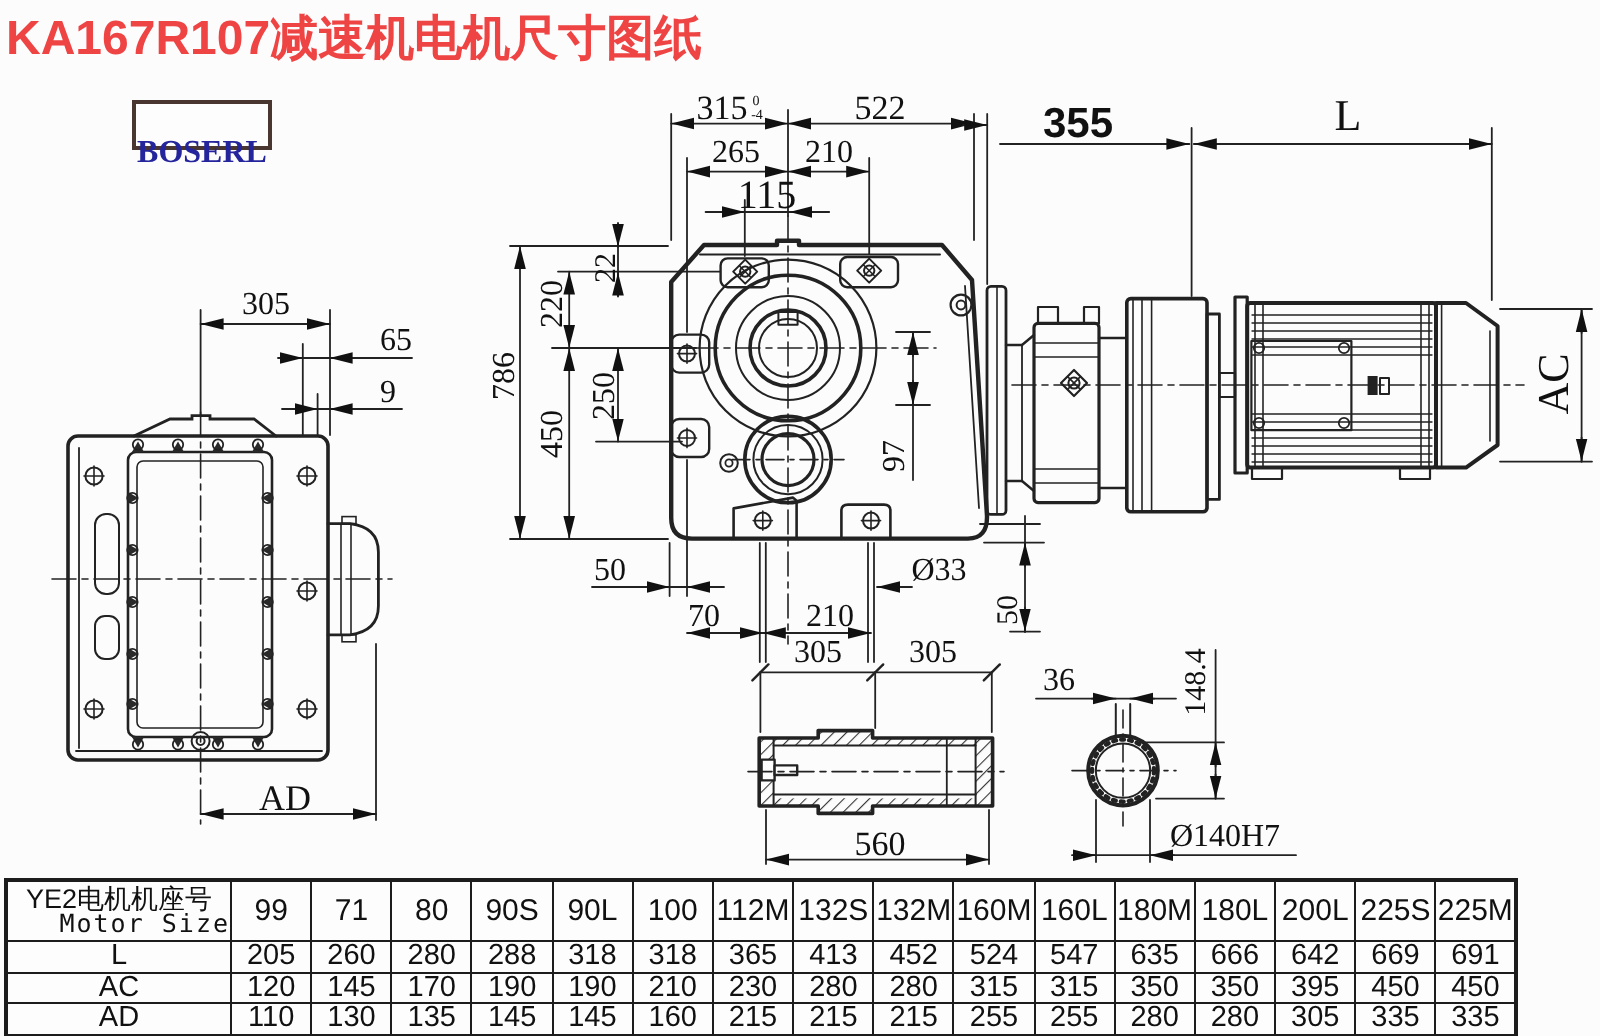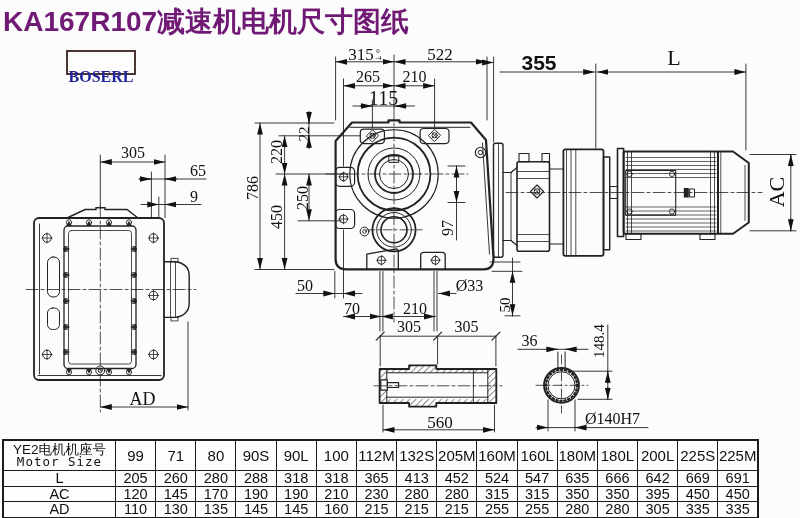--- a/index.html
+++ b/index.html
@@ -1,37 +1,37 @@
 <!DOCTYPE html>
 <html><head>
 <meta charset="utf-8">
 <style>
   html,body{margin:0;padding:0;}
   #stage{position:relative;width:800px;height:518px;background:#fcfcfc;overflow:hidden;
          font-family:"Liberation Serif",serif;color:#151515;}
   #page-title{position:absolute;left:3px;top:3px;font-family:"Liberation Sans",sans-serif;
-         font-weight:bold;font-size:28px;letter-spacing:0px;color:#701a75;white-space:nowrap;}
+         font-weight:bold;font-size:24px;letter-spacing:0px;color:#ef4444;white-space:nowrap;}
   #brand-box{position:absolute;left:66px;top:50px;width:66px;height:21px;border:2px solid #4a3630;
          background:#fdfdfd;display:flex;align-items:center;justify-content:center;}
   #brand-text{font-family:"Liberation Serif",serif;font-size:16px;font-weight:bold;color:#24249c;letter-spacing:0px;margin-top:28px;}
   #drawing-svg{position:absolute;left:0;top:0;}
   .dim{position:absolute;transform:translate(-50%,-50%);font-family:"Liberation Serif",serif;
        color:#111;white-space:nowrap;line-height:1;}
   .dim.rot{transform:translate(-50%,-50%) rotate(-90deg);}
   .dim.sans{font-family:"Liberation Sans",sans-serif;}
   #dim-table{position:absolute;left:2px;top:439px;width:757px;border-collapse:collapse;table-layout:fixed;
        background:#fdfdfd;font-family:"Liberation Sans",sans-serif;}
   #dim-table td,#dim-table th{border:1px solid #1c1c1c;padding:0;text-align:center;vertical-align:middle;
        font-weight:normal;color:#111;overflow:hidden;}
   #dim-table{border:2px solid #1c1c1c;}
   #dim-table .hdr-row th{height:29px;font-size:15px;line-height:1;margin-top:20px;}
   #dim-table .data-row td{height:13.8px;font-size:14.5px;line-height:1;}
   #th-motor{line-height:1.1;}
   #hdr-cn{font-size:13.5px;display:block;}
-  #hdr-en{font-size:12.5px;display:block;font-family:"DejaVu Sans Mono",monospace;letter-spacing:1px;}
+  #hdr-en{font-size:12.5px;display:block;font-family:"DejaVu Sans Mono",monospace;letter-spacing:1px;text-align:right;}
 </style>
 </head>
 <body>
 
 <div id="stage">
 
   <div id="page-title">KA167R107减速机电机尺寸图纸</div>
 
   <div id="brand-box">
     <span id="brand-text">BOSERL</span>
@@ -461,21 +461,21 @@
           <span id="hdr-en">Motor Size</span>
         </th>
       <th>99</th>
           <th>71</th>
           <th>80</th>
           <th>90S</th>
           <th>90L</th>
           <th>100</th>
           <th>112M</th>
           <th>132S</th>
-          <th>205M</th>
+          <th>132M</th>
           <th>160M</th>
           <th>160L</th>
           <th>180M</th>
           <th>180L</th>
           <th>200L</th>
           <th>225S</th>
           <th>225M</th>
         </tr>
     </thead>
     <tbody id="table-body">

